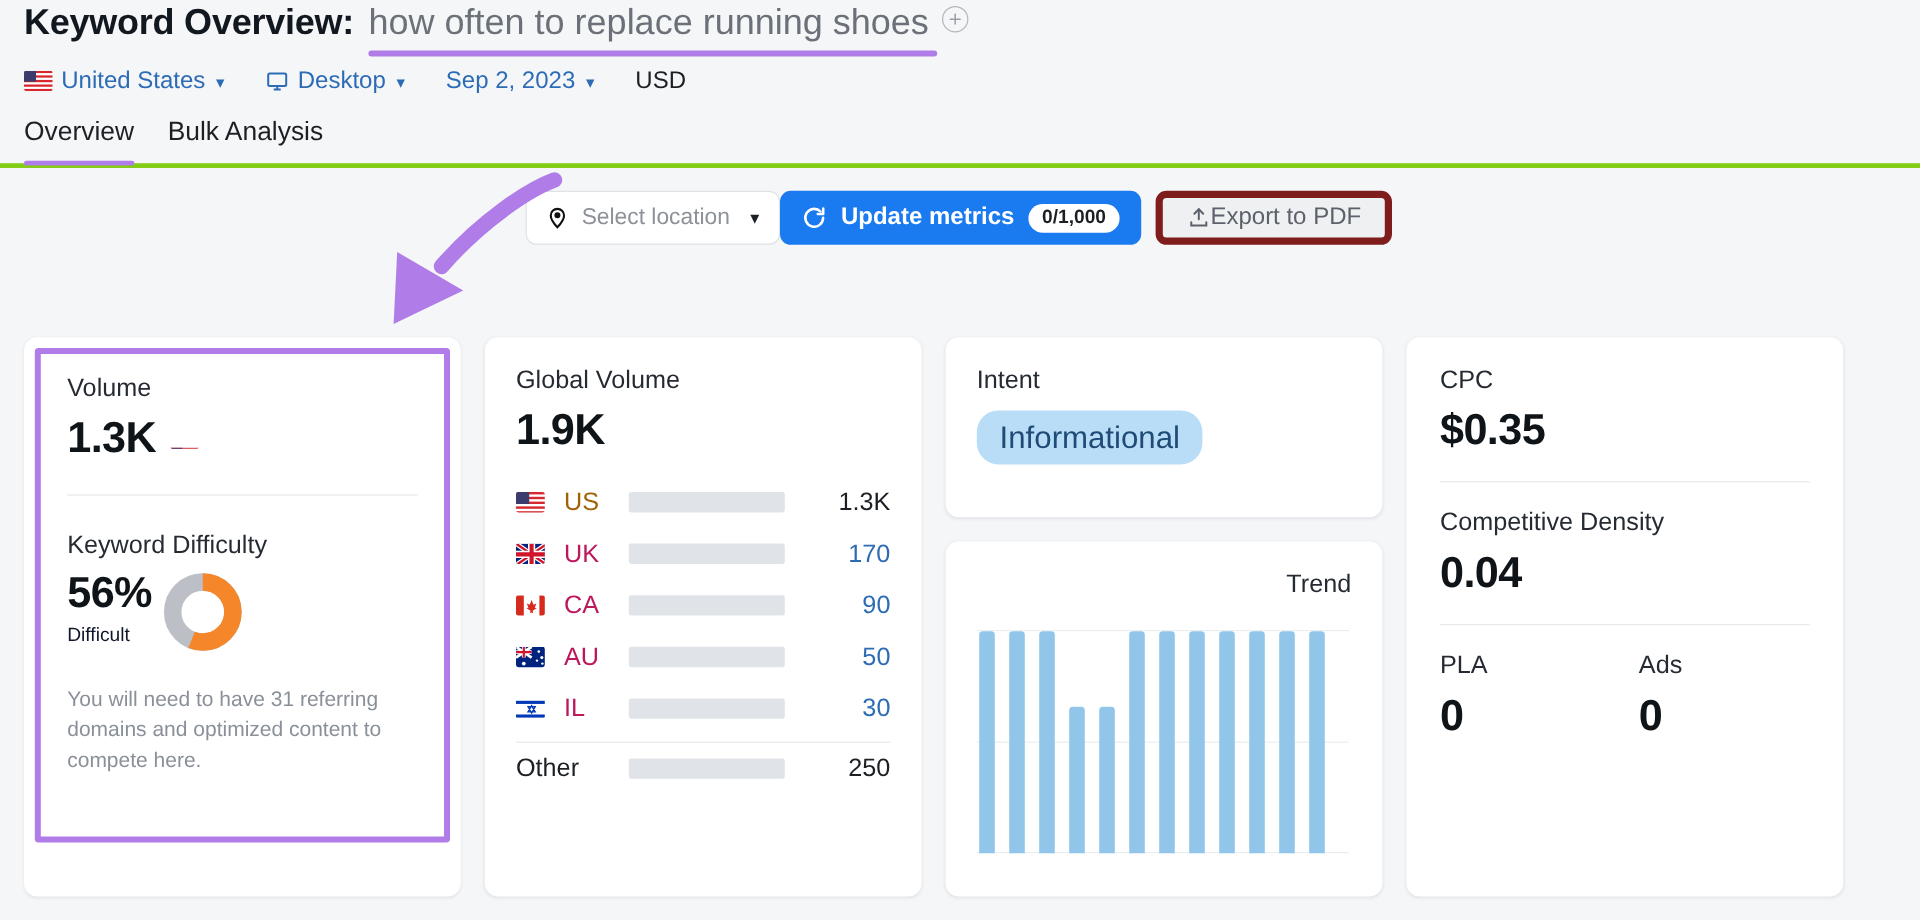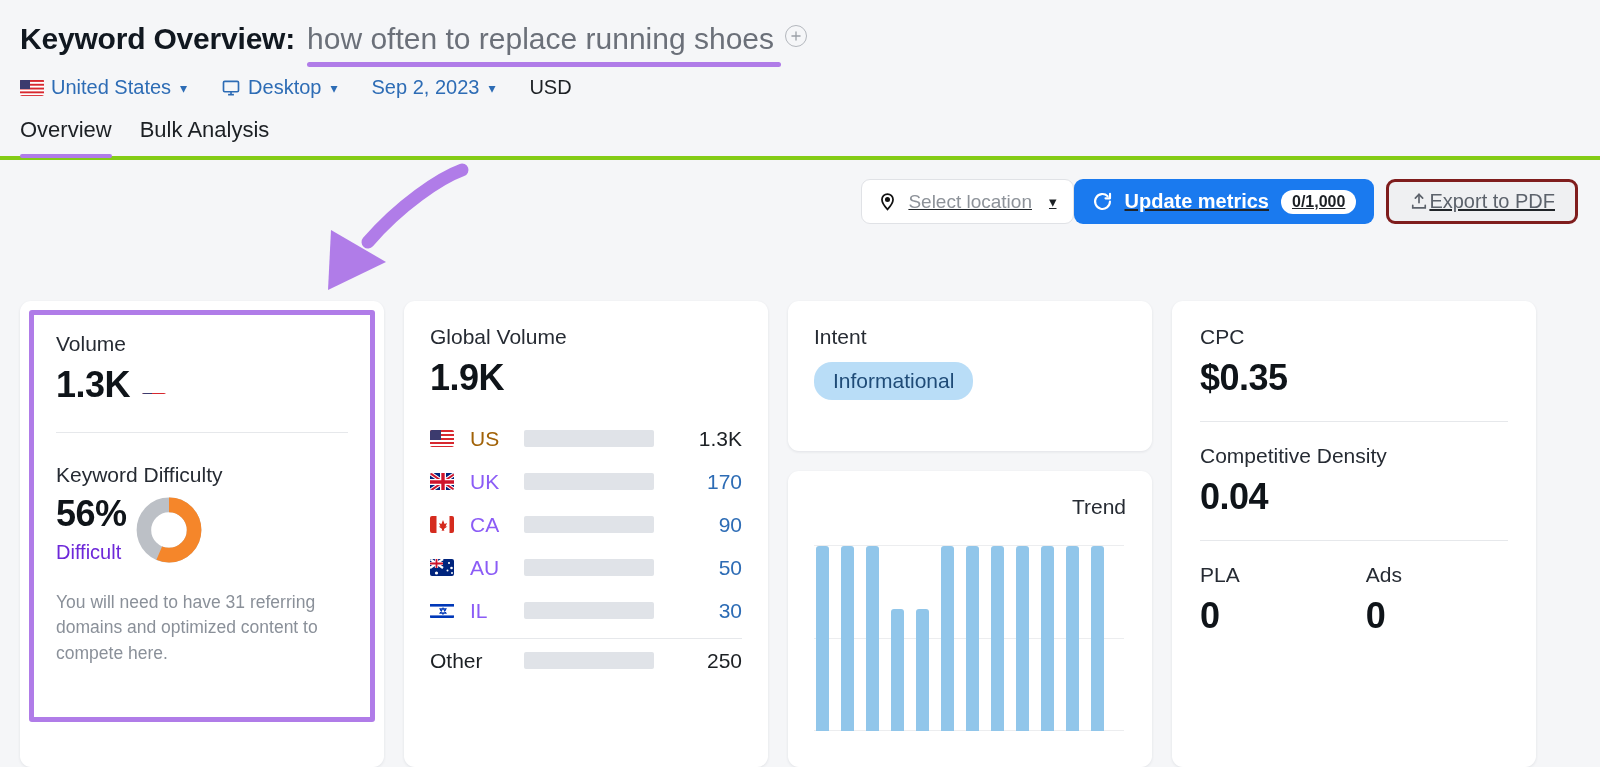--- a/index.html
+++ b/index.html
@@ -6,21 +6,21 @@
   html, body {
     width: 1600px; height: 767px;
     background: #f5f6f8;
     font-family: "Liberation Sans", sans-serif;
     color: #212529;
     overflow: hidden;
   }
   .page { position: relative; width: 1600px; height: 767px; }
 
   
-  .header { padding: 2px 0 0 20px; margin-top: 20px; }
+  .header { padding: 2px 0 0 20px; }
   .title-row { display: flex; align-items: baseline; gap: 12px; }
   .title-prefix {
     font-size: 30px; font-weight: 700; color: #111820; letter-spacing: -0.2px;
     white-space: nowrap;
   }
   .kw-wrap { position: relative; display: inline-flex; align-items: center; gap: 11px; }
   .kw-text {
     font-size: 30px; font-weight: 400; color: #6b7079; white-space: nowrap;
   }
   .kw-underline {
@@ -63,21 +63,21 @@
     position: relative; cursor: pointer; white-space: nowrap;
   }
   .tab.active::after {
     content: ""; position: absolute; left: 0; right: 0; bottom: -2px;
     height: 4px; background: #b07ce8; border-radius: 2px;
   }
 
   
   .toolbar {
     margin-top: 19px; padding: 0 22px 0 20px;
-    display: flex; align-items: center; justify-content: flex-end; text-decoration: underline;
+    display: flex; align-items: center; justify-content: center;
   }
   .loc-btn {
     display: flex; align-items: center; gap: 11px;
     background: #fff; border: 1px solid #e0e2e6; border-radius: 9px;
     height: 45px; padding: 0 16px; font-size: 19px; color: #8d9299;
     cursor: pointer;
   }
   .loc-btn .caret2 { color: #1c2024; font-size: 15px; margin-left: 6px; }
   .pin-icon { width: 19px; height: 23px; color: #111; flex: 0 0 auto; }
 
@@ -88,21 +88,21 @@
     height: 45px; padding: 0 18px; font-size: 20px; font-weight: 700;
     cursor: pointer;
   }
   .btn-update .refresh { width: 21px; height: 21px; }
   .pill-count {
     background: #fff; color: #1c2024; border-radius: 20px;
     font-size: 16px; font-weight: 700; padding: 3px 11px;
   }
   .btn-export {
     display: flex; align-items: center; gap: 0;
-    background: #eff0f2; color: #5c626b; border: 3px solid #7f1d1d;
+    background: #eff0f2; color: #5c626b; border: 6px solid #7f1d1d;
     border-radius: 9px; height: 45px; padding: 0 20px;
     font-size: 20px; cursor: pointer;
   }
   .upload-icon { width: 20px; height: 21px; }
 
   
   .cards {
     position: absolute; left: 20px; top: 281px;
     display: flex; gap: 20px; align-items: flex-start;
   }
@@ -125,48 +125,48 @@
   .metric-value {
     font-size: 36px; font-weight: 700; color: #0f1419;
     letter-spacing: -0.5px; margin-top: 8px;
     display: flex; align-items: center; gap: 12px;
   }
   .hr { height: 1px; background: #e6e8eb; margin: 22px 0; }
   .hr-vol { height: 1px; background: #e6e8eb; margin: 26px 0 30px 0; }
 
   .kd-row { display: flex; align-items: flex-start; gap: 8px; margin-top: 6px; }
   .kd-num { font-size: 36px; font-weight: 700; color: #0f1419; letter-spacing: -0.5px; }
-  .kd-word { font-size: 20px; color: #6d28d9; margin-top: 6px; }
+  .kd-word { font-size: 16px; color: #0f172a; margin-top: 6px; }
   .donut { width: 68px; height: 68px; margin-top: 3px; flex: 0 0 auto; }
   .kd-note {
     font-size: 17.5px; line-height: 1.45; color: #8a9099; margin-top: 26px;
   }
 
   
   .gv-rows { margin-top: 18px; }
   .gv-row {
     display: grid; grid-template-columns: 30px 44px 1fr 62px;
     align-items: center; gap: 10px; height: 43px;
   }
-  .gv-code { font-size: 21px; color: #8b5cf6; }
+  .gv-code { font-size: 21px; color: #be185d; }
   .gv-code.dark { color: #a16207; }
   .gv-label-other { font-size: 21px; color: #1c2024; grid-column: 1 / 3; }
   .bar-track {
     height: 17px; background: #e0e3e8; border-radius: 2px;
     width: 130px; overflow: hidden;
   }
   .bar-fill { height: 100%; border-radius: 2px; }
   .gv-val { font-size: 21px; text-align: right; color: #2d6cb5; }
   .gv-val.dark { color: #1c2024; }
   .gv-divider { height: 1px; background: #e6e8eb; margin: 6px 0 0 0; }
 
   .intent-pill {
     display: inline-block; margin-top: 13px;
     background: #b9ddf7; color: #1f4b77; border-radius: 18px;
-    font-size: 21px; padding: 7px 19px;
+    font-size: 26px; padding: 7px 19px;
   }
 
   .trend-chart { margin-top: 26px; position: relative; height: 186px; width: 310px; }
   .grid-line { position: absolute; left: 0; right: 0; height: 1px; background: #ecedef; }
   .bars { position: absolute; left: 2px; right: 0; bottom: 0; top: 0;
           display: flex; align-items: flex-end; gap: 12px; }
   .bar { width: 13px; background: #91c6ea; border-radius: 3px 3px 0 0; }
 
   .pla-ads { display: flex; gap: 126px; margin-top: 18px; }
   .pa-label { font-size: 21px; color: #262b33; }

